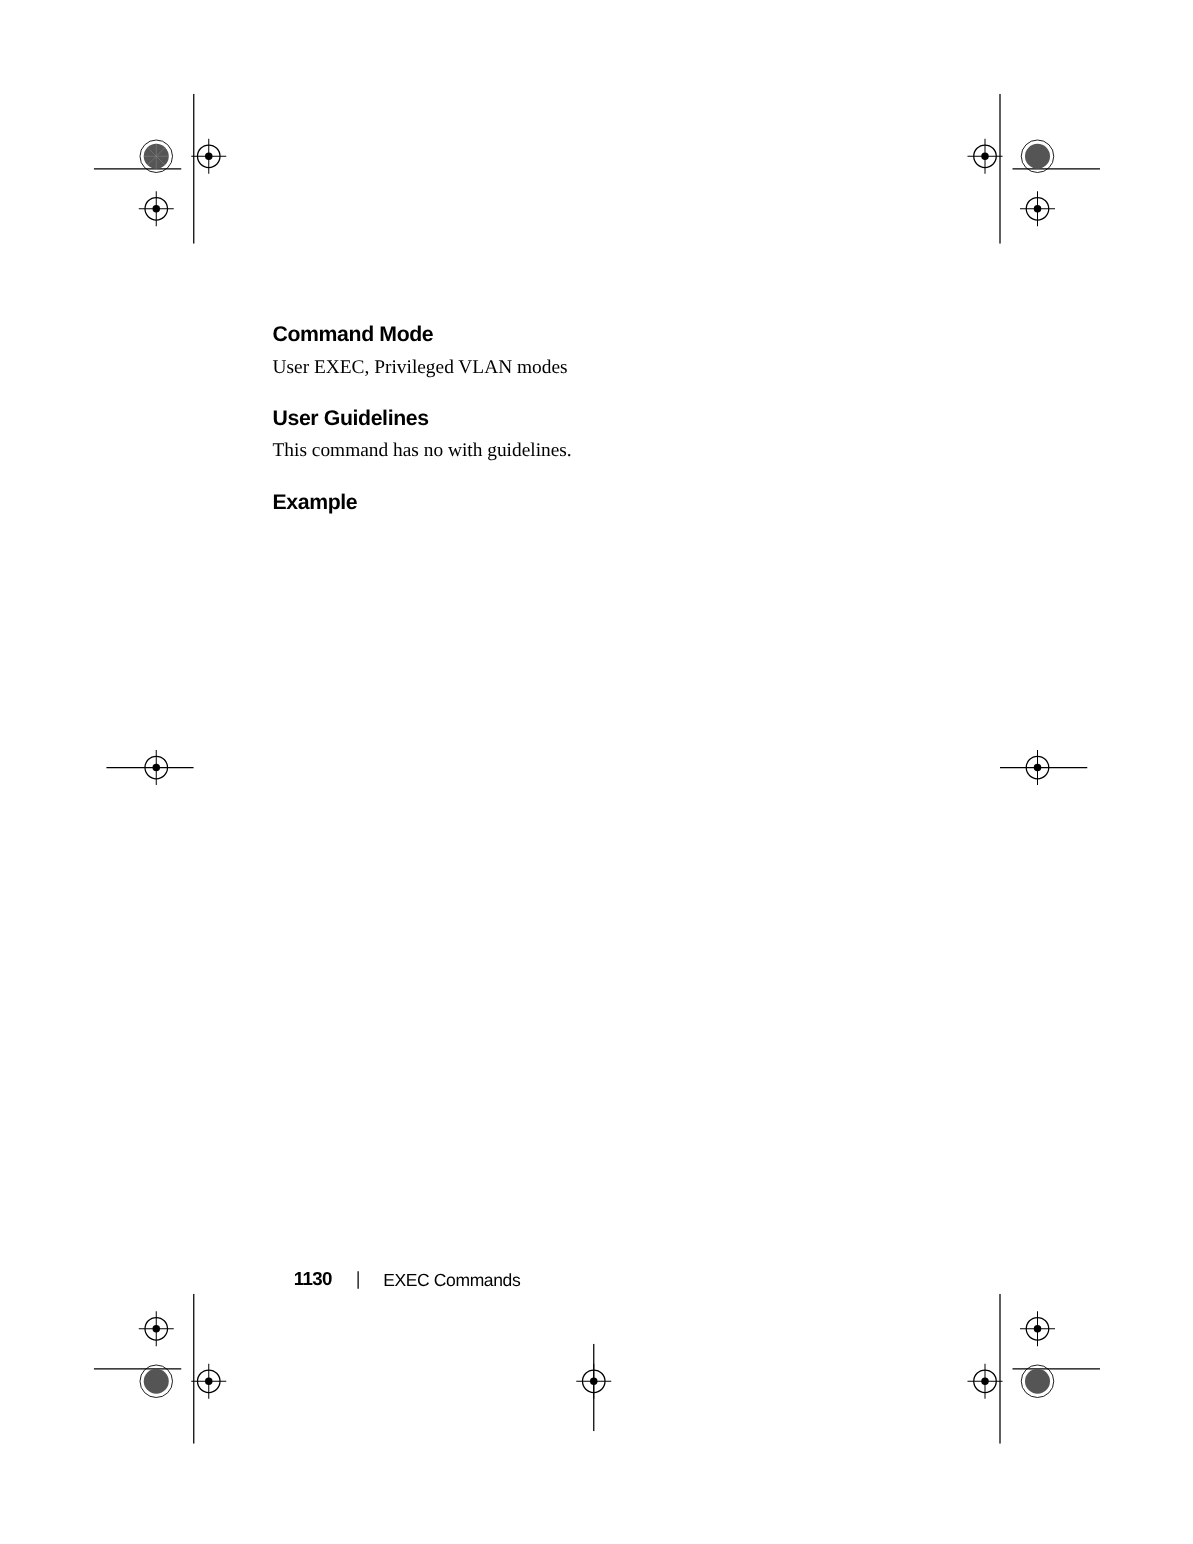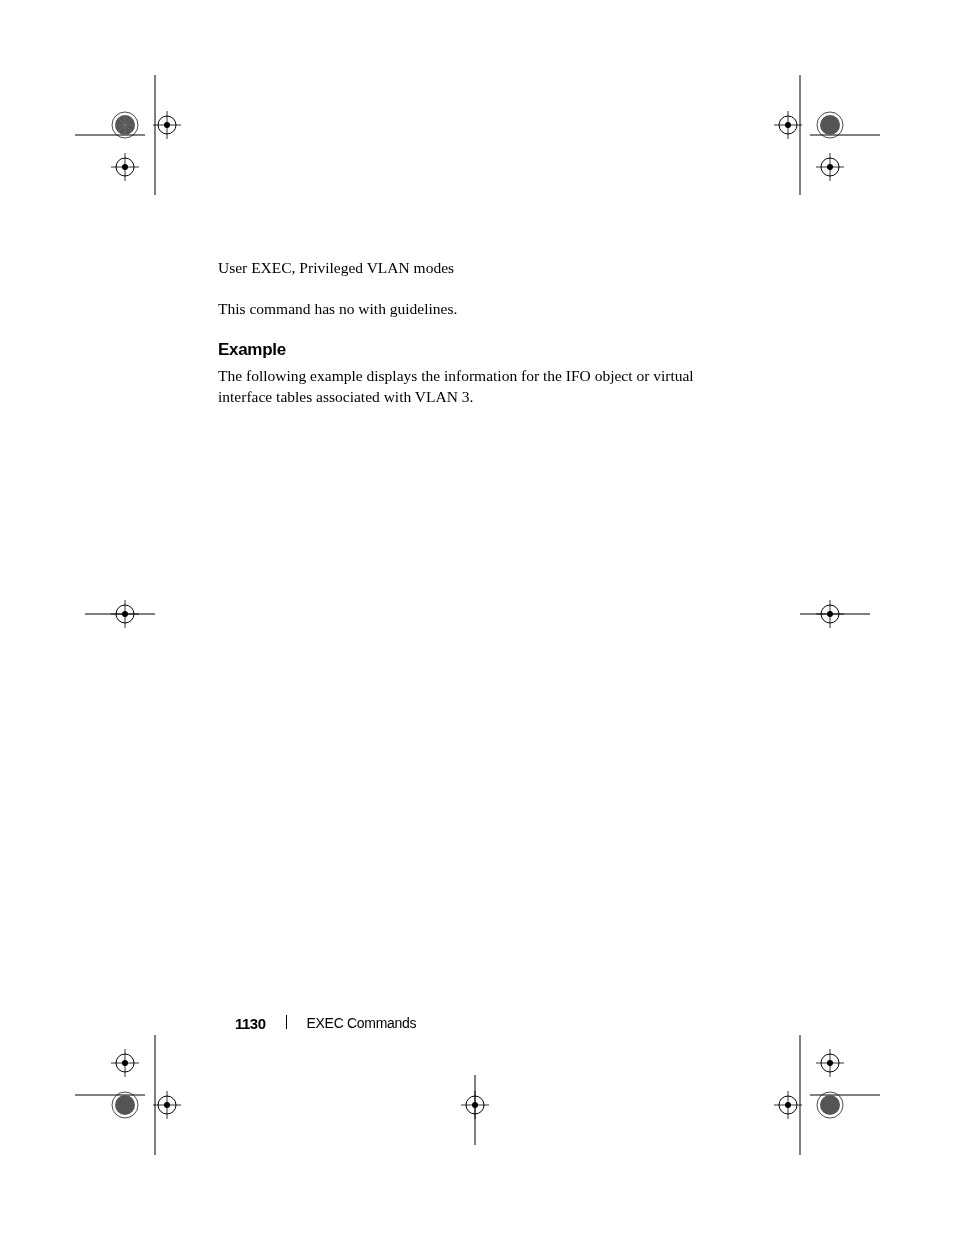--- a/index.html
+++ b/index.html
@@ -37,20 +37,21 @@
       margin-bottom: 20px;
     }
     .footer {
       position: absolute;
       left: 235px;
       top: 1015px;
       font-family: 'Helvetica Neue', Arial, sans-serif;
       font-size: 14px;
       color: #000;
       display: flex;
+      align-items: center;
       gap: 20px;
     }
     .page-num {
       font-weight: bold;
       font-size: 15px;
       letter-spacing: -0.5px;
     }
     .divider {
       width: 1px;
       height: 14px;
@@ -67,26 +68,27 @@
       pointer-events: none;
     }
     .crop-mark svg {
       display: block;
     }
   </style>
 </head>
 <body>
 
 <div class="content">
+  <div class="heading">Command Mode</div>
   <div class="body-text">User EXEC, Privileged VLAN modes</div>
 
+  <div class="heading">User Guidelines</div>
   <div class="body-text">This command has no with guidelines.</div>
 
   <div class="heading">Example</div>
-  <div class="body-text">The following example displays the information for the IFO object or virtual interface tables associated with VLAN 3.</div>
 </div>
 
 <div class="footer">
   <span class="page-num">1130</span>
   <span class="divider"></span>
   <span class="footer-label">EXEC Commands</span>
 </div>
 
 <div class="crop-mark" style="left:75px; top:75px;">
 <svg width="140" height="120" viewBox="0 0 140 120">

